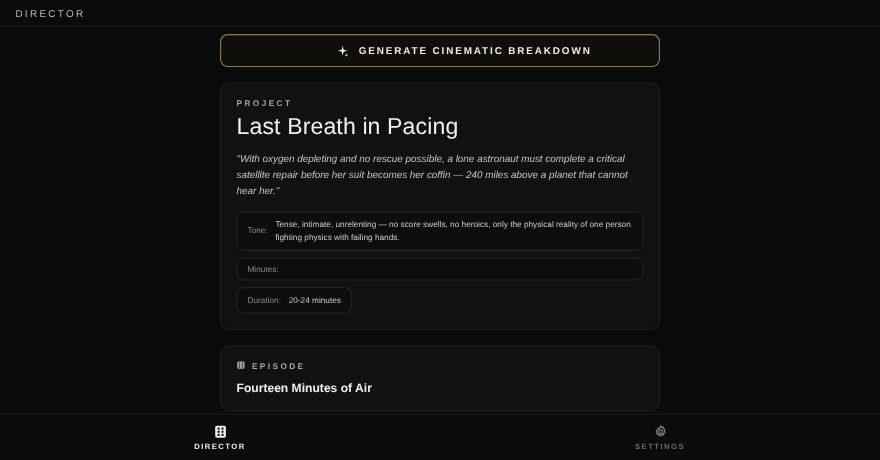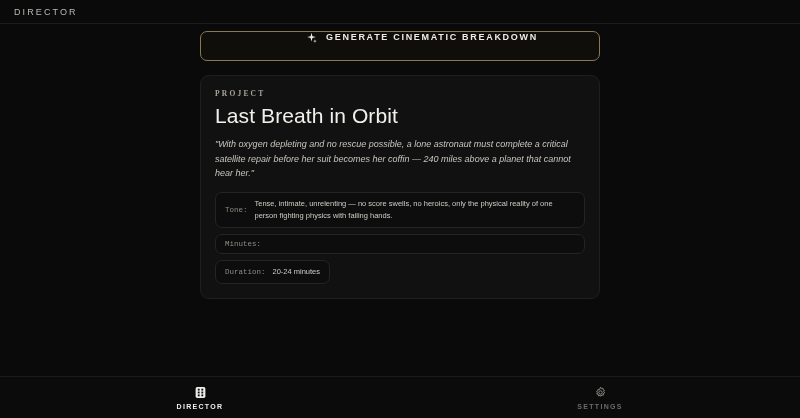--- a/index.html
+++ b/index.html
@@ -48,21 +48,21 @@
   .generate-wrap {
     padding-top: 6px;
   }
   .generate-btn {
     width: 100%;
     height: 30px;
     background: #100e0b;
     border: 1px solid #8a7855;
     border-radius: 7px;
     display: flex;
-    align-items: flex-start;
+    align-items: center;
     justify-content: center;
     gap: 9px;
     cursor: pointer;
     padding-left: 44px;
   }
   .generate-label {
     font-size: 9px;
     letter-spacing: 1.7px;
     font-weight: 700;
     color: #efece6;
@@ -83,21 +83,20 @@
   }
 
   .eyebrow {
     font-size: 7.5px;
     letter-spacing: 2.2px;
     font-weight: 700;
     color: #a9a49c;
     display: flex;
     align-items: flex-start;
     gap: 6px;
-    font-family: Liberation Serif, serif;
   }
 
   .project-title {
     font-size: 21px;
     font-weight: 400;
     color: #f2f0ec;
     margin-top: 6px;
     letter-spacing: 0.1px;
   }
 
@@ -125,21 +124,20 @@
     align-items: center;
     gap: 7px;
   }
   .meta-pill.inline { align-self: flex-start; align-items: center; }
 
   .meta-key {
     font-size: 7.5px;
     color: #8e8a84;
     white-space: nowrap;
     flex-shrink: 0;
-    font-family: Liberation Mono, monospace;
   }
   .meta-val {
     font-size: 7.5px;
     line-height: 1.6;
     color: #cfcbc5;
   }
 
   .episode-title {
     font-size: 11px;
     font-weight: 700;
@@ -195,38 +193,56 @@
         </svg>
       </span>
       <span class="generate-label">GENERATE CINEMATIC BREAKDOWN</span>
     </div>
   </div>
 
   <div class="card">
     <div class="eyebrow">
       <span>PROJECT</span>
     </div>
-    <div class="project-title">Last Breath in Orbit</div>
+    <div class="project-title">Last Breath in Pacing</div>
     <div class="logline">"With oxygen depleting and no rescue possible, a lone astronaut must complete a critical satellite repair before her suit becomes her coffin — 240 miles above a planet that cannot hear her."</div>
 
     <div class="meta-list">
       <div class="meta-pill">
         <span class="meta-key">Tone:</span>
         <span class="meta-val">Tense, intimate, unrelenting — no score swells, no heroics, only the physical reality of one person fighting physics with failing hands.</span>
       </div>
       <div class="meta-pill">
         <span class="meta-key">Minutes:</span>
       </div>
       <div class="meta-pill inline">
         <span class="meta-key">Duration:</span>
         <span class="meta-val">20-24 minutes</span>
       </div>
     </div>
   </div>
 
+  <div class="card">
+    <div class="eyebrow">
+      <span>
+        <svg class="film-icon" viewBox="0 0 24 24" fill="#a9a49c" aria-hidden="true">
+          <rect x="2" y="2" width="20" height="20" rx="3"></rect>
+          <rect x="6.5" y="5" width="3" height="3" fill="#111111"></rect>
+          <rect x="6.5" y="10.5" width="3" height="3" fill="#111111"></rect>
+          <rect x="6.5" y="16" width="3" height="3" fill="#111111"></rect>
+          <rect x="14.5" y="5" width="3" height="3" fill="#111111"></rect>
+          <rect x="14.5" y="10.5" width="3" height="3" fill="#111111"></rect>
+          <rect x="14.5" y="16" width="3" height="3" fill="#111111"></rect>
+        </svg>
+      </span>
+      <span>EPISODE</span>
+    </div>
+    <div class="episode-title">Fourteen Minutes of Air</div>
+
+  </div>
 
 </div>
 
 <div class="bottom-nav">
 
   <div class="nav-item active">
     <span>
       <svg class="nav-icon" viewBox="0 0 24 24" fill="#f0eeea" aria-hidden="true">
         <rect x="3" y="2" width="18" height="20" rx="3"></rect>
         <rect x="7" y="5" width="3.4" height="3.4" fill="#0b0b0b"></rect>

